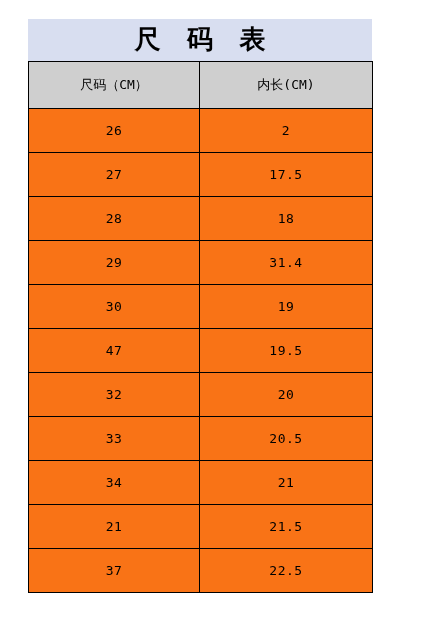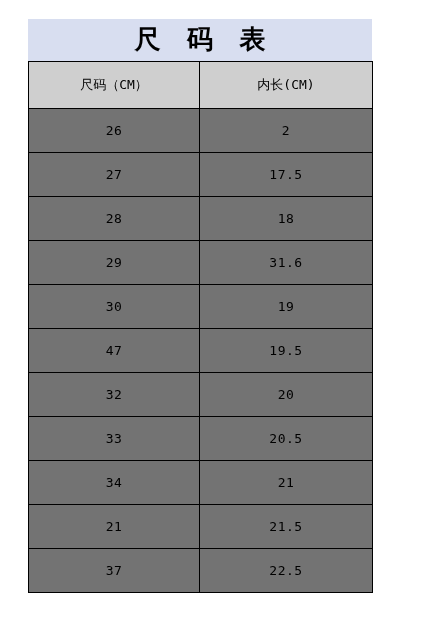--- a/index.html
+++ b/index.html
@@ -60,21 +60,21 @@
     height: 46px;
     background: #cfcfcf;
     font-weight: 400;
     font-family: "DejaVu Sans Mono", "Liberation Mono", monospace;
     font-size: 13px;
     color: #000000;
   }
 
   tbody td {
     height: 43px;
-    background: #737373;
+    background: #f97316;
     font-family: "DejaVu Sans Mono", "Liberation Mono", monospace;
     font-size: 13px;
     color: #000000;
     letter-spacing: 0.5px;
   }
 </style>
 </head>
 <body>
 
 <div id="chart-wrap">
@@ -102,21 +102,21 @@
         <tr>
           <td>27</td>
           <td>17.5</td>
         </tr>
         <tr>
           <td>28</td>
           <td>18</td>
         </tr>
         <tr>
           <td>29</td>
-          <td>31.6</td>
+          <td>31.4</td>
         </tr>
         <tr>
           <td>30</td>
           <td>19</td>
         </tr>
         <tr>
           <td>47</td>
           <td>19.5</td>
         </tr>
         <tr>

